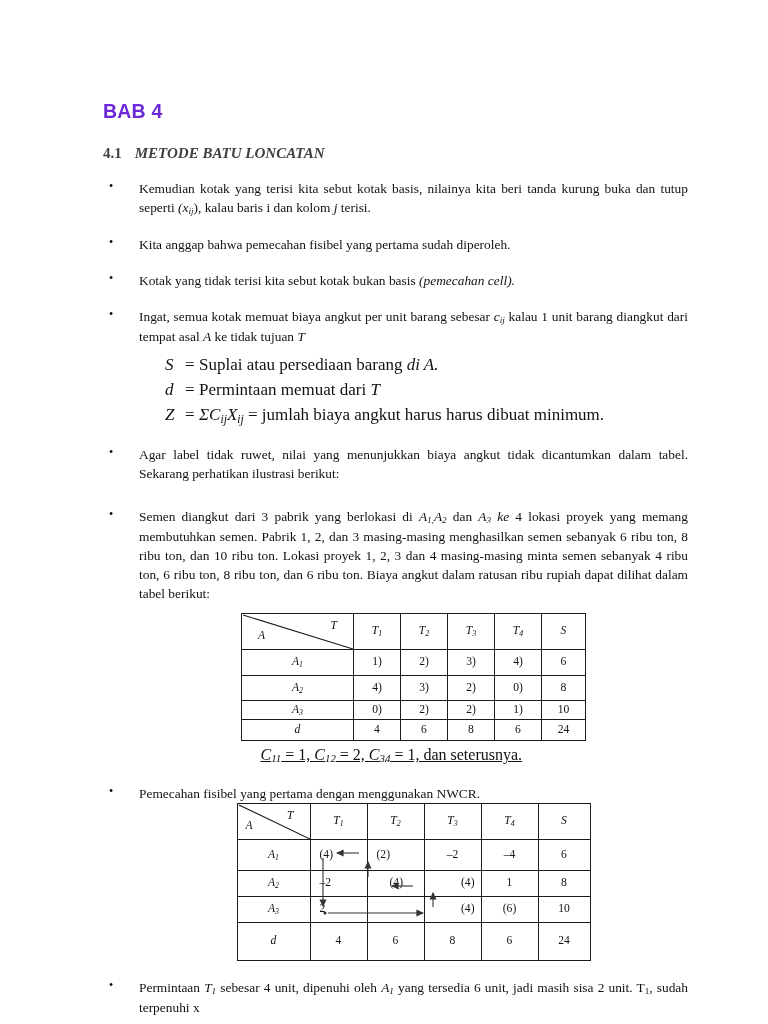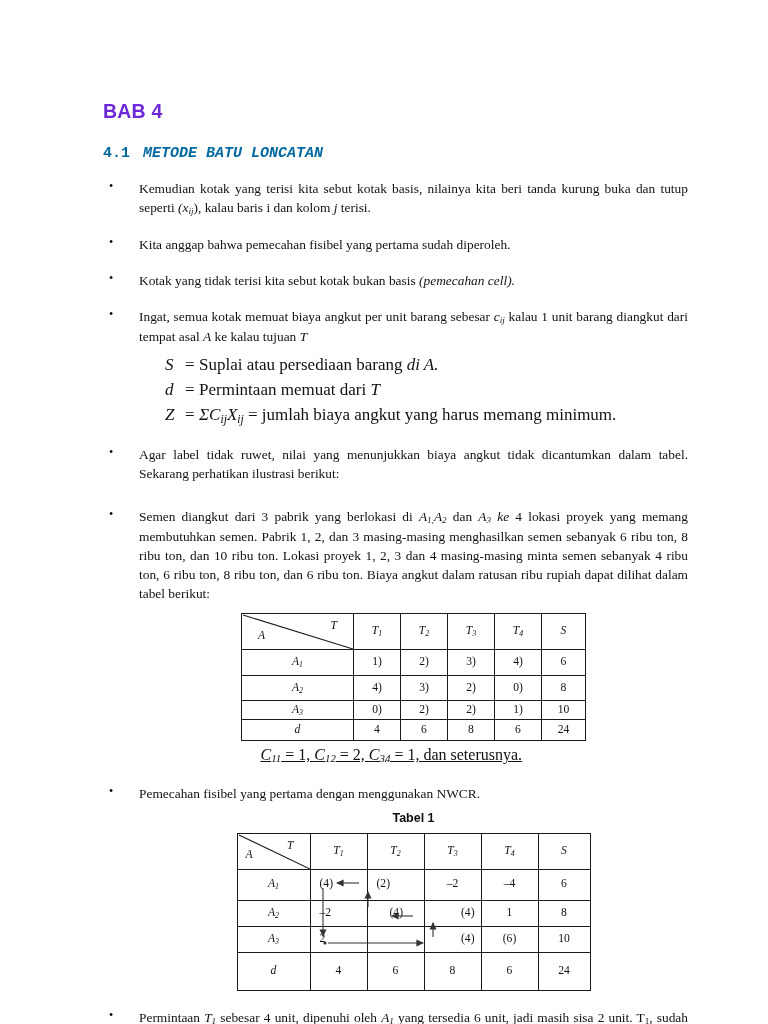--- a/index.html
+++ b/index.html
@@ -28,25 +28,25 @@
 
   h1.bab {
     font-family: "Liberation Sans", "DejaVu Sans", sans-serif;
     font-size: 19.5px;
     font-weight: bold;
     margin: 0 0 0 0;
     letter-spacing: 0.2px;
     color: #6d28d9;
   }
   h2.section {
-    font-family: Liberation Mono, monospace;
+    font-family: Liberation Serif, serif;
     font-size: 15px;
     font-weight: bold;
     margin: 22px 0 0 0;
-    color: #0369a1;
+    color: #404040;
   }
   h2.section .num { font-style: normal; }
   h2.section .ttl { font-style: italic; margin-left: 13px; }
 
   ul.blist {
     list-style: none;
     margin: 0;
     padding: 0;
   }
   li.bullet {
@@ -187,31 +187,31 @@
 
       <li class="bullet">
         <span>Kita anggap bahwa pemecahan fisibel yang pertama sudah diperoleh.</span>
       </li>
 
       <li class="bullet">
         <span>Kotak yang tidak terisi kita sebut kotak bukan basis </span><i>(pemecahan cell).</i>
       </li>
 
       <li class="bullet">
-        <span>Ingat, semua kotak memuat biaya angkut per unit barang sebesar </span><i><span>c</span><sub>ij</sub></i><span> kalau 1 unit barang diangkut dari tempat asal </span><i>A</i><span> ke kalau tujuan </span><i>T</i>
+        <span>Ingat, semua kotak memuat biaya angkut per unit barang sebesar </span><i><span>c</span><sub>ij</sub></i><span> kalau 1 unit barang diangkut dari tempat asal </span><i>A</i><span> ke tidak tujuan </span><i>T</i>
 
         <div class="defs">
           <div class="row">
             <span class="lhs">S</span><span class="eqsign">=</span><span>Suplai atau persediaan barang </span><i>di A.</i>
           </div>
           <div class="row">
             <span class="lhs">d</span><span class="eqsign">=</span><span>Permintaan memuat dari </span><i>T</i>
           </div>
           <div class="row">
-            <span class="lhs">Z</span><span class="eqsign">=</span><i><span>ΣC</span><sub>ij</sub><span>X</span><sub>ij</sub></i><span> = jumlah biaya angkut yang harus memang minimum.</span>
+            <span class="lhs">Z</span><span class="eqsign">=</span><i><span>ΣC</span><sub>ij</sub><span>X</span><sub>ij</sub></i><span> = jumlah biaya angkut harus harus dibuat minimum.</span>
           </div>
         </div>
       </li>
 
       <li class="bullet">
         <span>Agar label tidak ruwet,  nilai yang menunjukkan biaya angkut tidak dicantumkan dalam tabel. Sekarang perhatikan ilustrasi berikut:</span>
       </li>
     </ul>
 
 
@@ -290,21 +290,20 @@
             <div class="tnote">
               <i><span>C</span><sub>11</sub></i><span> = 1, </span><i><span>C</span><sub>12</sub></i><span> = 2, </span><i><span>C</span><sub>34</sub></i><span> = 1, dan seterusnya.</span>
             </div>
           </div>
         </div>
       </li>
 
       <li class="bullet">
         <span>Pemecahan fisibel yang pertama dengan menggunakan NWCR.</span>
 
-        <div class="tcap" style="width:330px; margin-left:auto; margin-right:auto;">Tabel 1</div>
 
         
         <div class="tblwrap">
           <div class="t2holder">
             <table class="xt" id="table2">
               <colgroup>
                 <col class="c0">
                   <col class="cx">
                   <col class="cx">
                   <col class="cx">

